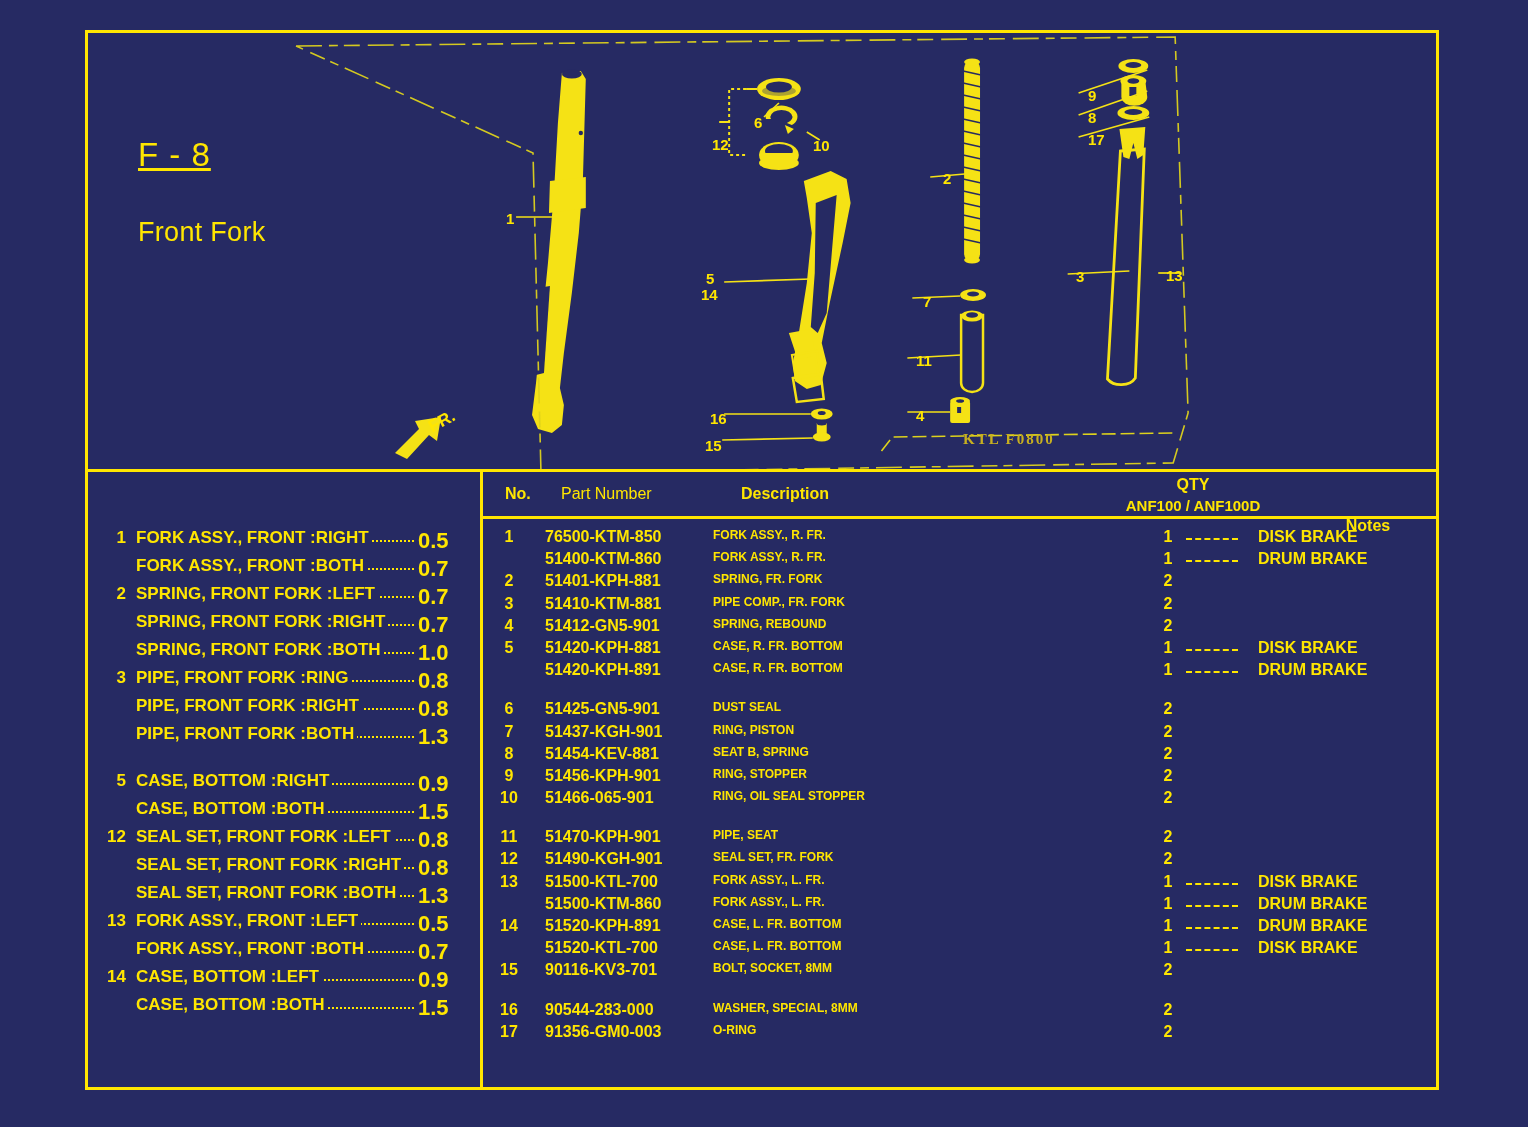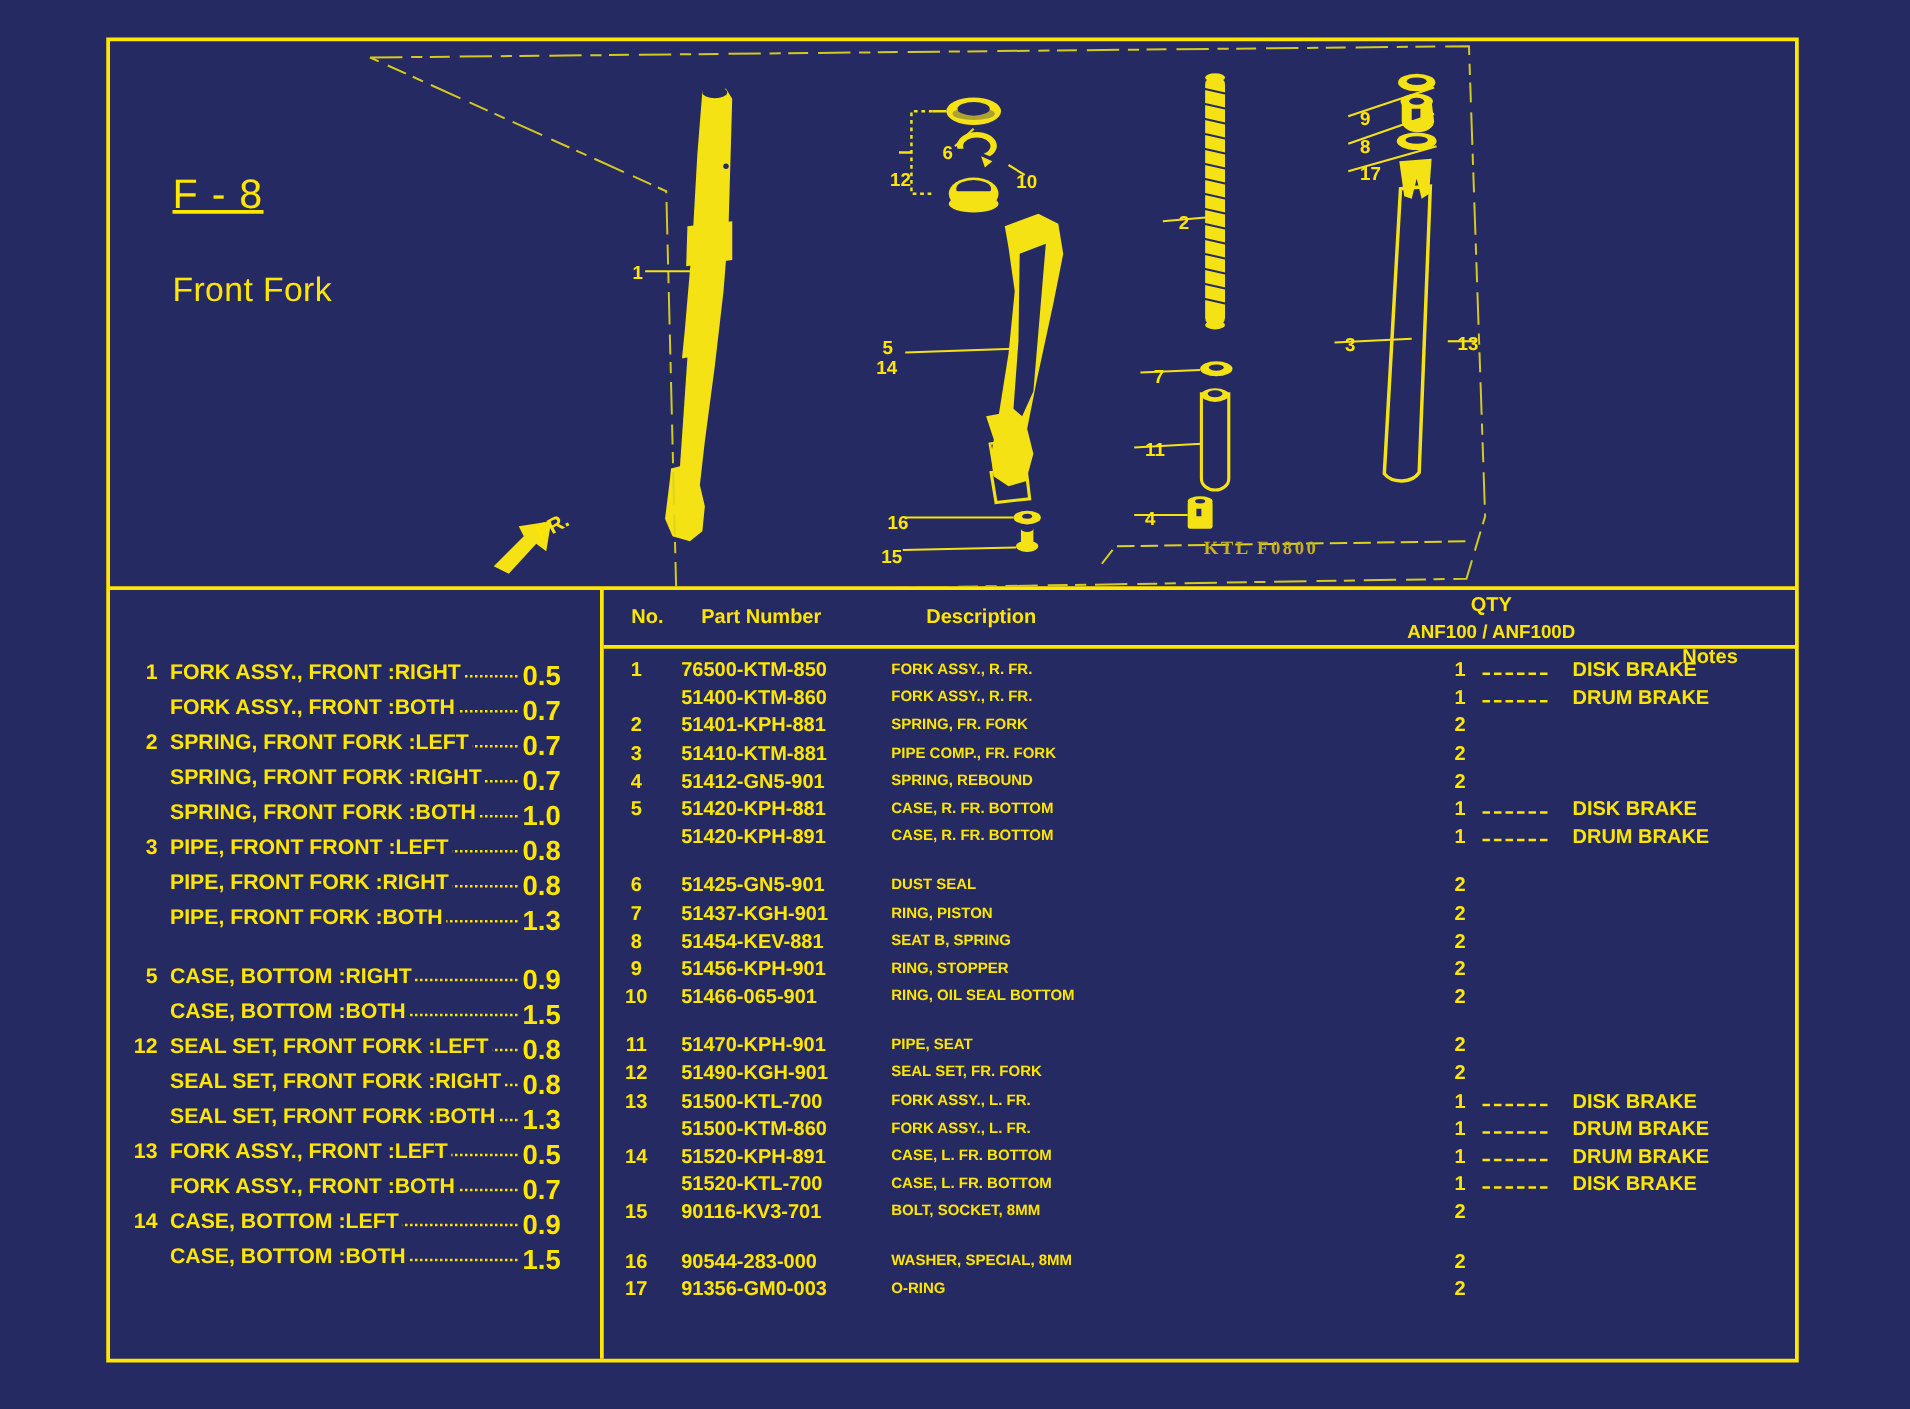--- a/index.html
+++ b/index.html
@@ -207,21 +207,21 @@
   .svc-frt {
     position: absolute;
     right: 22px;
     font-size: 22px;
     font-weight: bold;
     width: 40px;
   }
 
   
   #pt-hdr-no   { position: absolute; left: 22px;  top: 13px; font-size: 16px; font-weight: bold; }
-  #pt-hdr-pn   { position: absolute; left: 78px;  top: 13px; font-size: 16px; font-weight: bold; }
+  #pt-hdr-pn   { position: absolute; left: 78px;  top: 13px; font-size: 16px; font-weight: normal; }
   #pt-hdr-desc { position: absolute; left: 258px; top: 13px; font-size: 16px; font-weight: bold; }
   #pt-hdr-qty  { position: absolute; left: 615px; top: 4px;  width: 190px; text-align: center; font-size: 16px; font-weight: bold; }
   #pt-hdr-qtysub { position: absolute; left: 600px; top: 25px; width: 220px; text-align: center; font-size: 15px; font-weight: bold; }
   #pt-hdr-notes{ position: absolute; left: 820px; top: 13px; width: 130px; text-align: center; font-size: 16px; font-weight: bold; margin-top: 32px; }
 
   #pt-list {
     position: absolute;
     left: 0; top: 56px; right: 0;
   }
   .pt-row {
@@ -470,21 +470,21 @@
           </div>
           <div class="svc-row">
             <div class="svc-dots"></div>
             <div class="svc-no"></div>
             <div class="svc-name"><span class="nm">SPRING, FRONT FORK :BOTH</span></div>
             <div class="svc-frt">1.0</div>
           </div>
           <div class="svc-row">
             <div class="svc-dots"></div>
             <div class="svc-no">3</div>
-            <div class="svc-name"><span class="nm">PIPE, FRONT FRONT :LEFT</span></div>
+            <div class="svc-name"><span class="nm">PIPE, FRONT FORK :RING</span></div>
             <div class="svc-frt">0.8</div>
           </div>
           <div class="svc-row">
             <div class="svc-dots"></div>
             <div class="svc-no"></div>
             <div class="svc-name"><span class="nm">PIPE, FRONT FORK :RIGHT</span></div>
             <div class="svc-frt">0.8</div>
           </div>
           <div class="svc-row">
             <div class="svc-dots"></div>
@@ -634,21 +634,21 @@
           </div>
           <div class="pt-row">
             <div class="pt-no">9</div>
             <div class="pt-pn">51456-KPH-901</div>
             <div class="pt-desc">RING, STOPPER</div>
             <div class="pt-qty">2</div>
           </div>
           <div class="pt-row">
             <div class="pt-no">10</div>
             <div class="pt-pn">51466-065-901</div>
-            <div class="pt-desc">RING, OIL SEAL BOTTOM</div>
+            <div class="pt-desc">RING, OIL SEAL STOPPER</div>
             <div class="pt-qty">2</div>
           </div>
           <div class="pt-row spacer"></div>
           <div class="pt-row">
             <div class="pt-no">11</div>
             <div class="pt-pn">51470-KPH-901</div>
             <div class="pt-desc">PIPE, SEAT</div>
             <div class="pt-qty">2</div>
           </div>
           <div class="pt-row">

